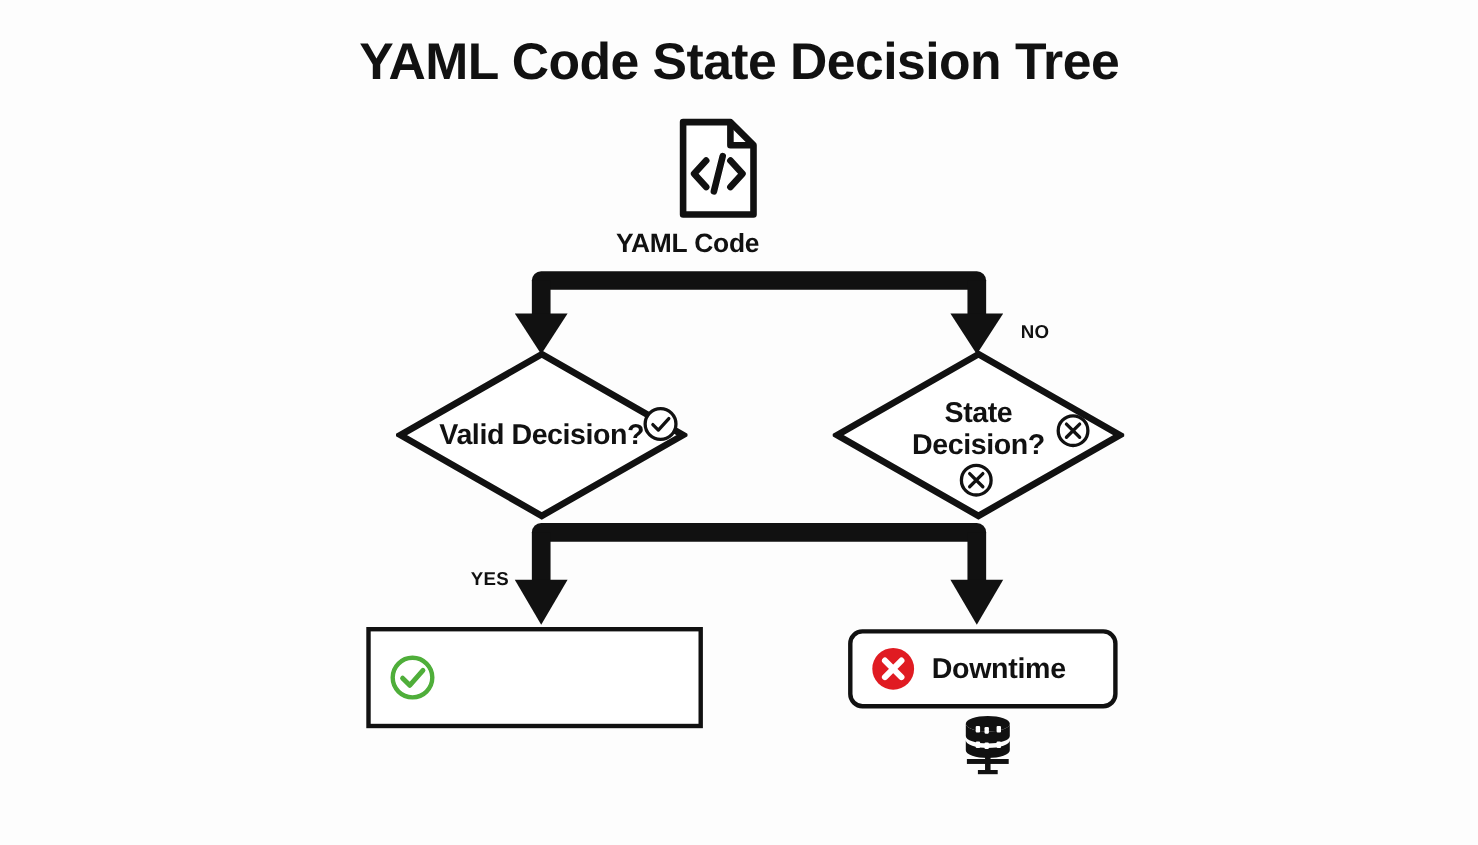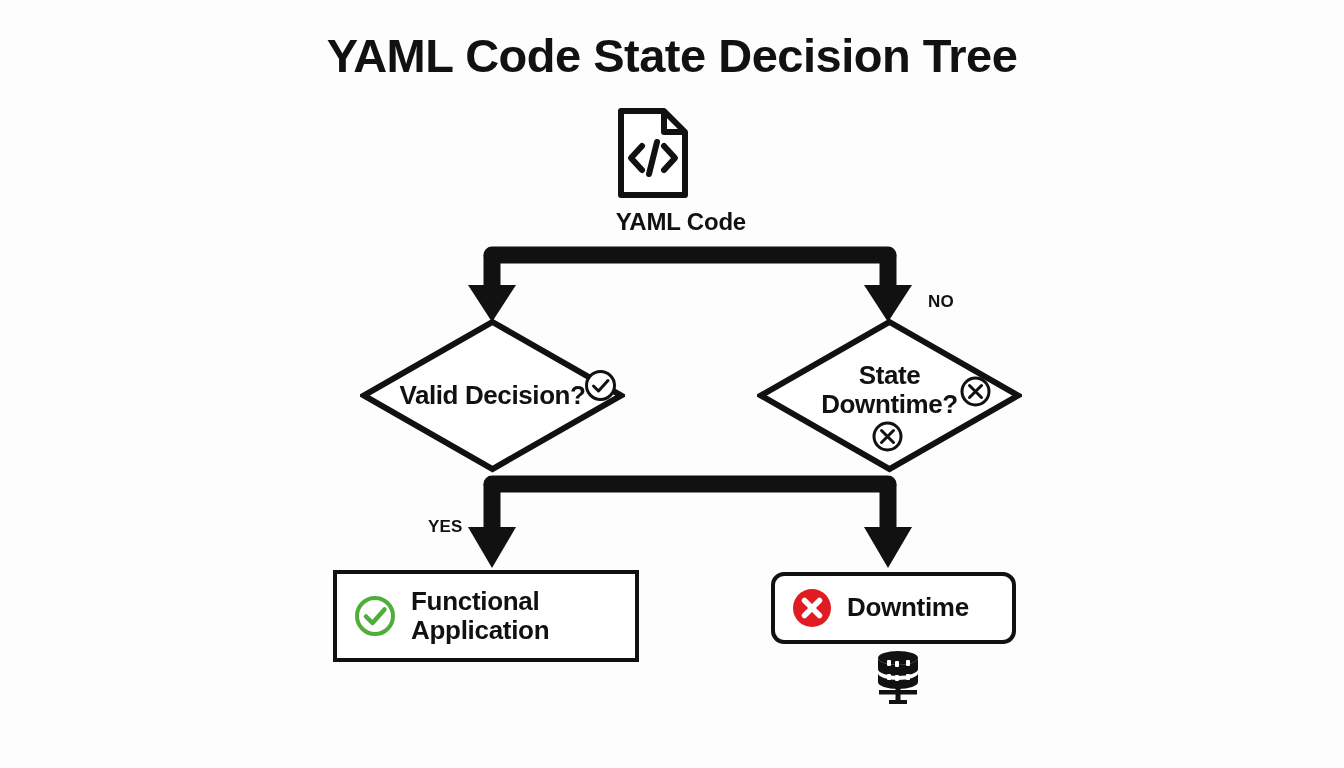--- a/index.html
+++ b/index.html
@@ -35,21 +35,21 @@
     color: #111111;
     font-family: "Liberation Sans", sans-serif;
   }
 
   
   .source-node {
     position: absolute;
     left: 560px;
     top: 106px;
     width: 186px;
-    text-align: right;
+    text-align: left;
   }
   .source-node .file-icon {
     display: block;
     margin: 0 auto;
   }
   .source-label {
     margin-top: 8px;
     font-size: 24px;
     font-weight: 700;
     color: #111111;
@@ -192,21 +192,21 @@
       <path d="M10.5 18 L15.5 23 L25 12.5" fill="none" stroke="#111111" stroke-width="3" stroke-linecap="round" stroke-linejoin="round"></path>
     </svg>
   </div>
 
   <div class="diamond-wrap" style="left:757px; top:318px; width:265px; height:155px;">
     <svg width="265" height="155" viewBox="0 0 265 155">
       <polygon points="132.5,4 261,77.5 132.5,151 4,77.5" fill="#ffffff" stroke="#111111" stroke-width="6" stroke-linejoin="miter"></polygon>
     </svg>
     <div class="diamond-text" style="justify-content:center; transform:translateY(-6px);">
       <span class="line">State</span>
-      <span class="line">Downtime?</span>
+      <span class="line">Decision?</span>
     </div>
   </div>
 
   <div class="badge" style="left:959px; top:375px;">
     <svg width="33" height="33" viewBox="0 0 33 33">
       <circle cx="16.5" cy="16.5" r="13.5" fill="#ffffff" stroke="#111111" stroke-width="3"></circle>
       <path d="M10.5 10.5 L22.5 22.5 M22.5 10.5 L10.5 22.5" fill="none" stroke="#111111" stroke-width="3" stroke-linecap="round"></path>
     </svg>
   </div>
 
@@ -218,22 +218,20 @@
   </div>
 
   <div class="branch-label" style="left:928px; top:292px;">NO</div>
   <div class="branch-label" style="left:428px; top:517px;">YES</div>
 
   <div class="outcome-box" style="left:333px; top:570px; width:306px; height:92px;">
     <svg width="44" height="44" viewBox="0 0 44 44">
       <circle cx="22" cy="22" r="18" fill="#ffffff" stroke="#4FAE3A" stroke-width="4"></circle>
       <path d="M13 22.5 L19.5 29 L31.5 15.5" fill="none" stroke="#4FAE3A" stroke-width="4.5" stroke-linecap="round" stroke-linejoin="round"></path>
     </svg>
-    <div class="outcome-label">Functional
-Application</div>
   </div>
 
   <div class="outcome-box" style="left:771px; top:572px; width:245px; height:72px;border-radius:13px;">
     <svg width="42" height="42" viewBox="0 0 42 42">
       <circle cx="21" cy="21" r="19" fill="#E01B22"></circle>
       <path d="M13.5 13.5 L28.5 28.5 M28.5 13.5 L13.5 28.5" fill="none" stroke="#ffffff" stroke-width="5.5" stroke-linecap="round"></path>
     </svg>
     <div class="outcome-label">Downtime</div>
   </div>
 

